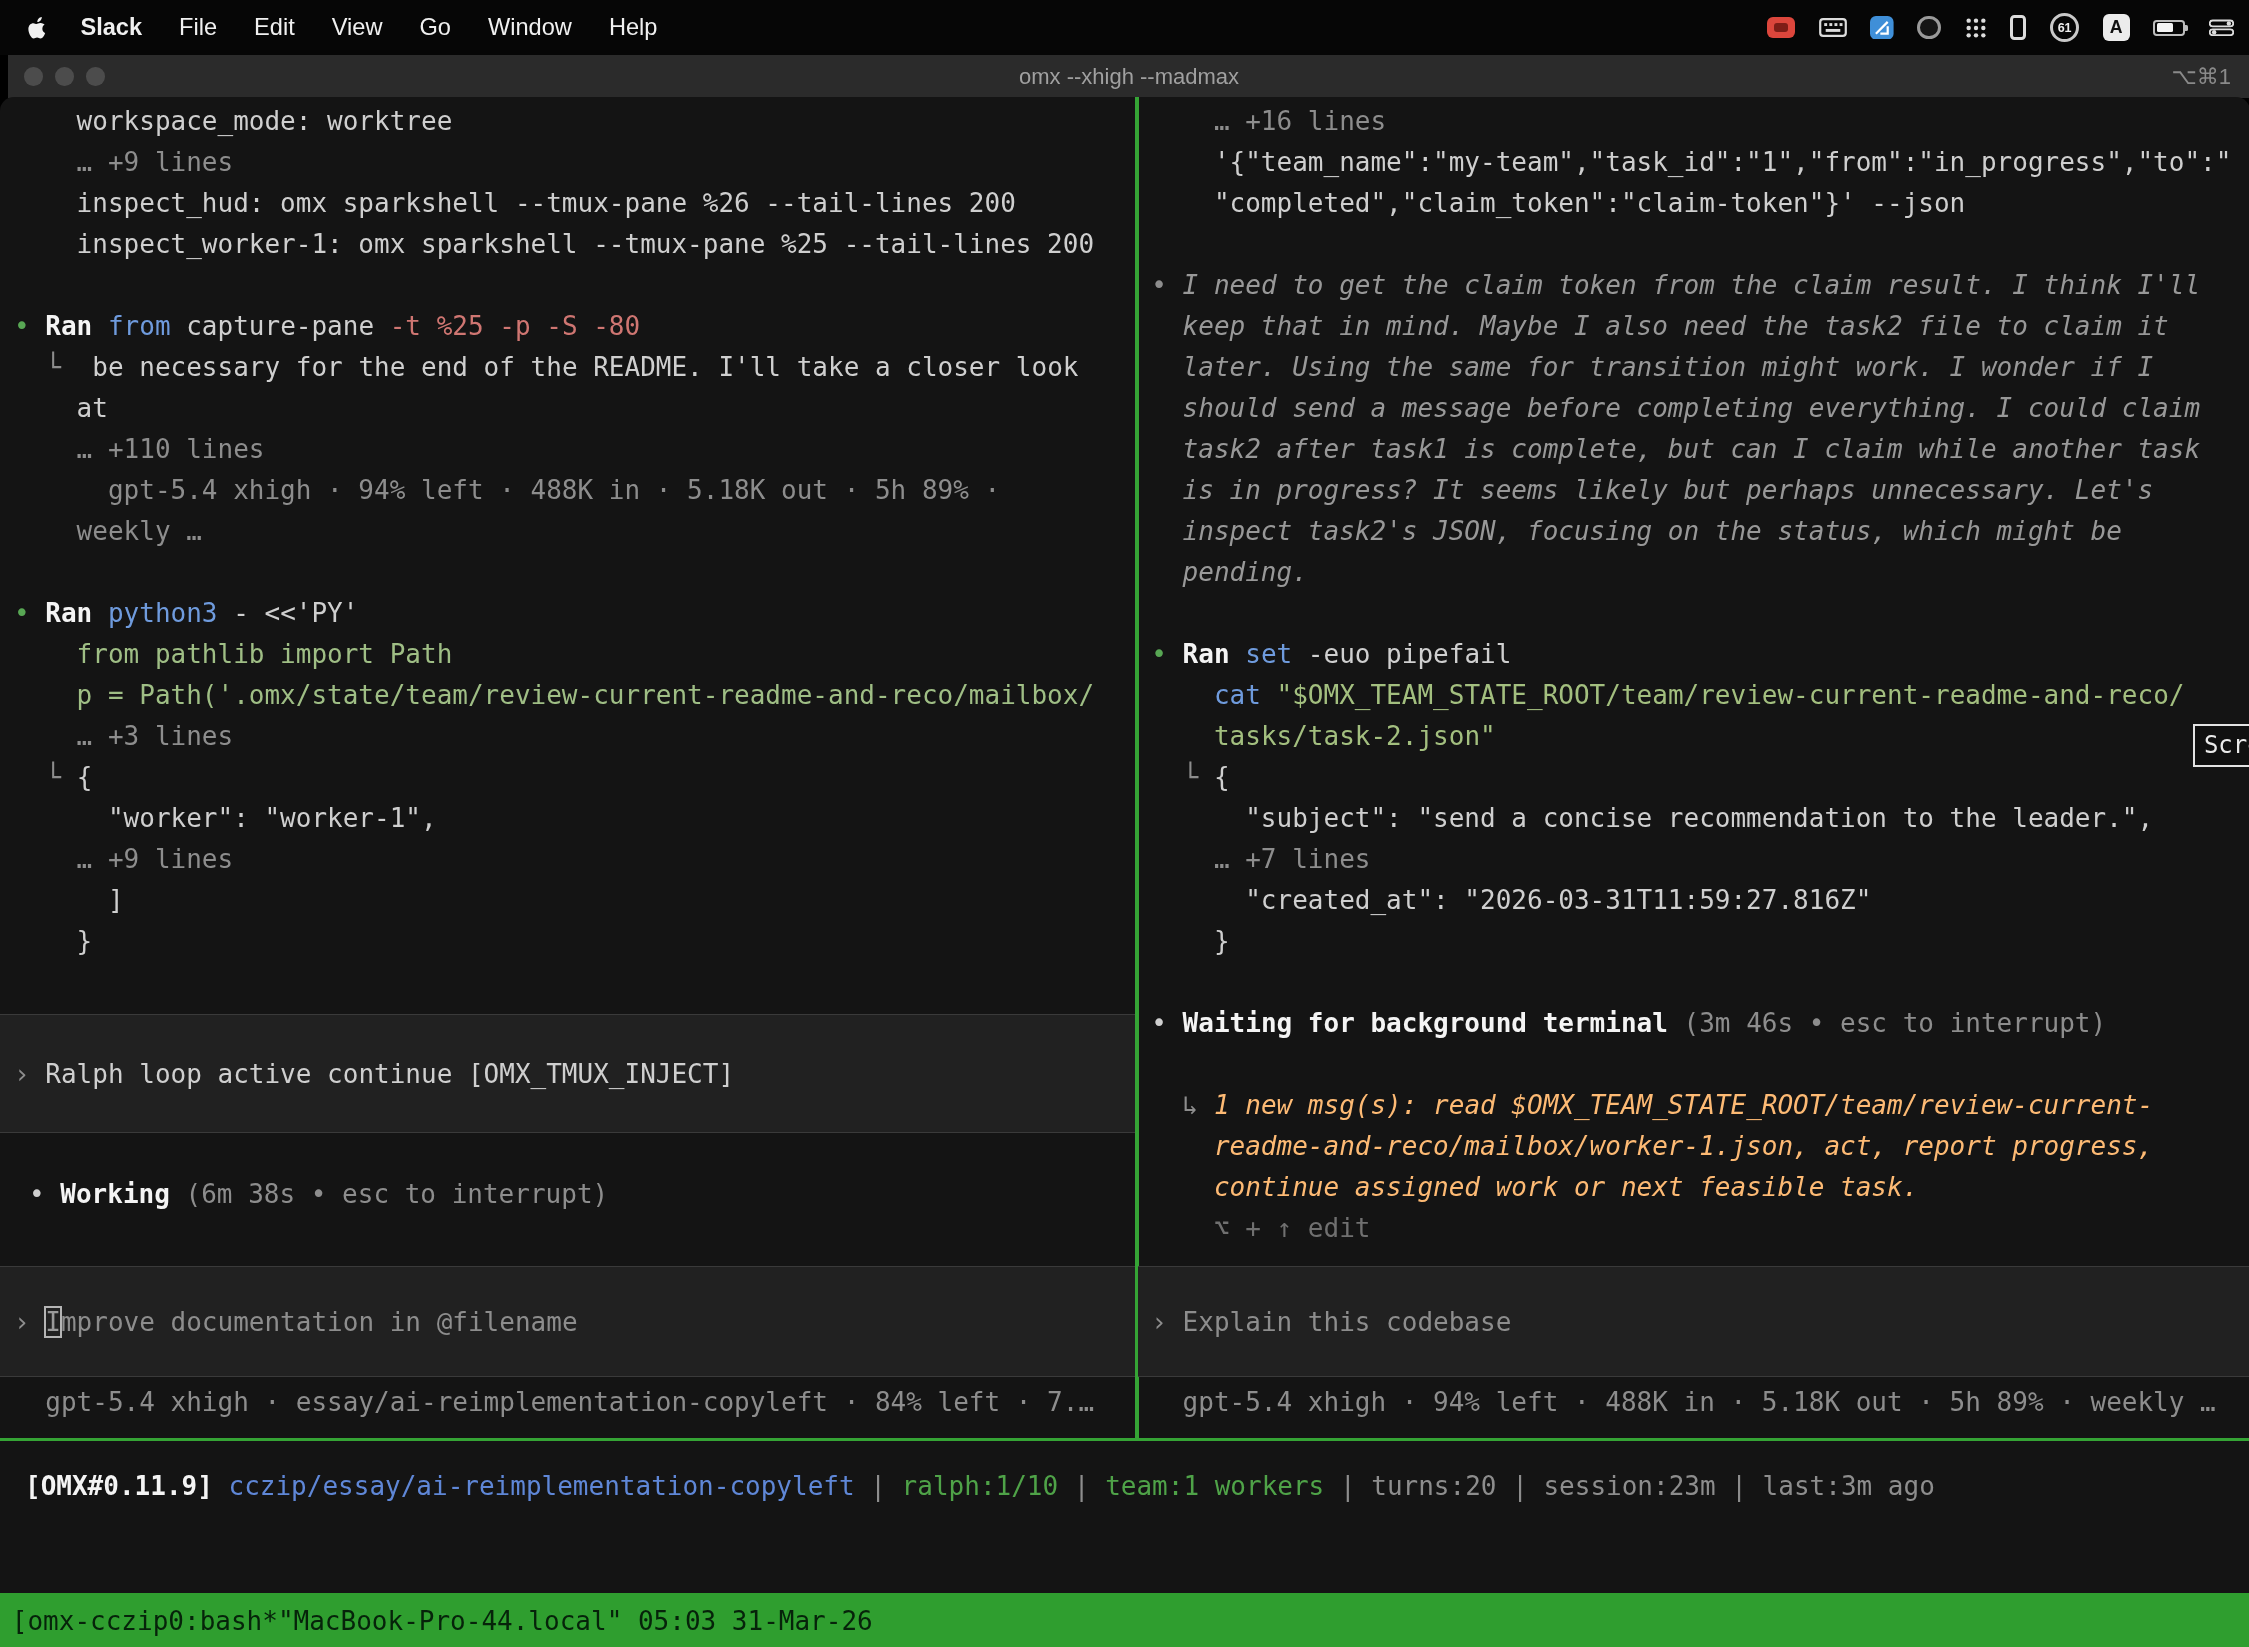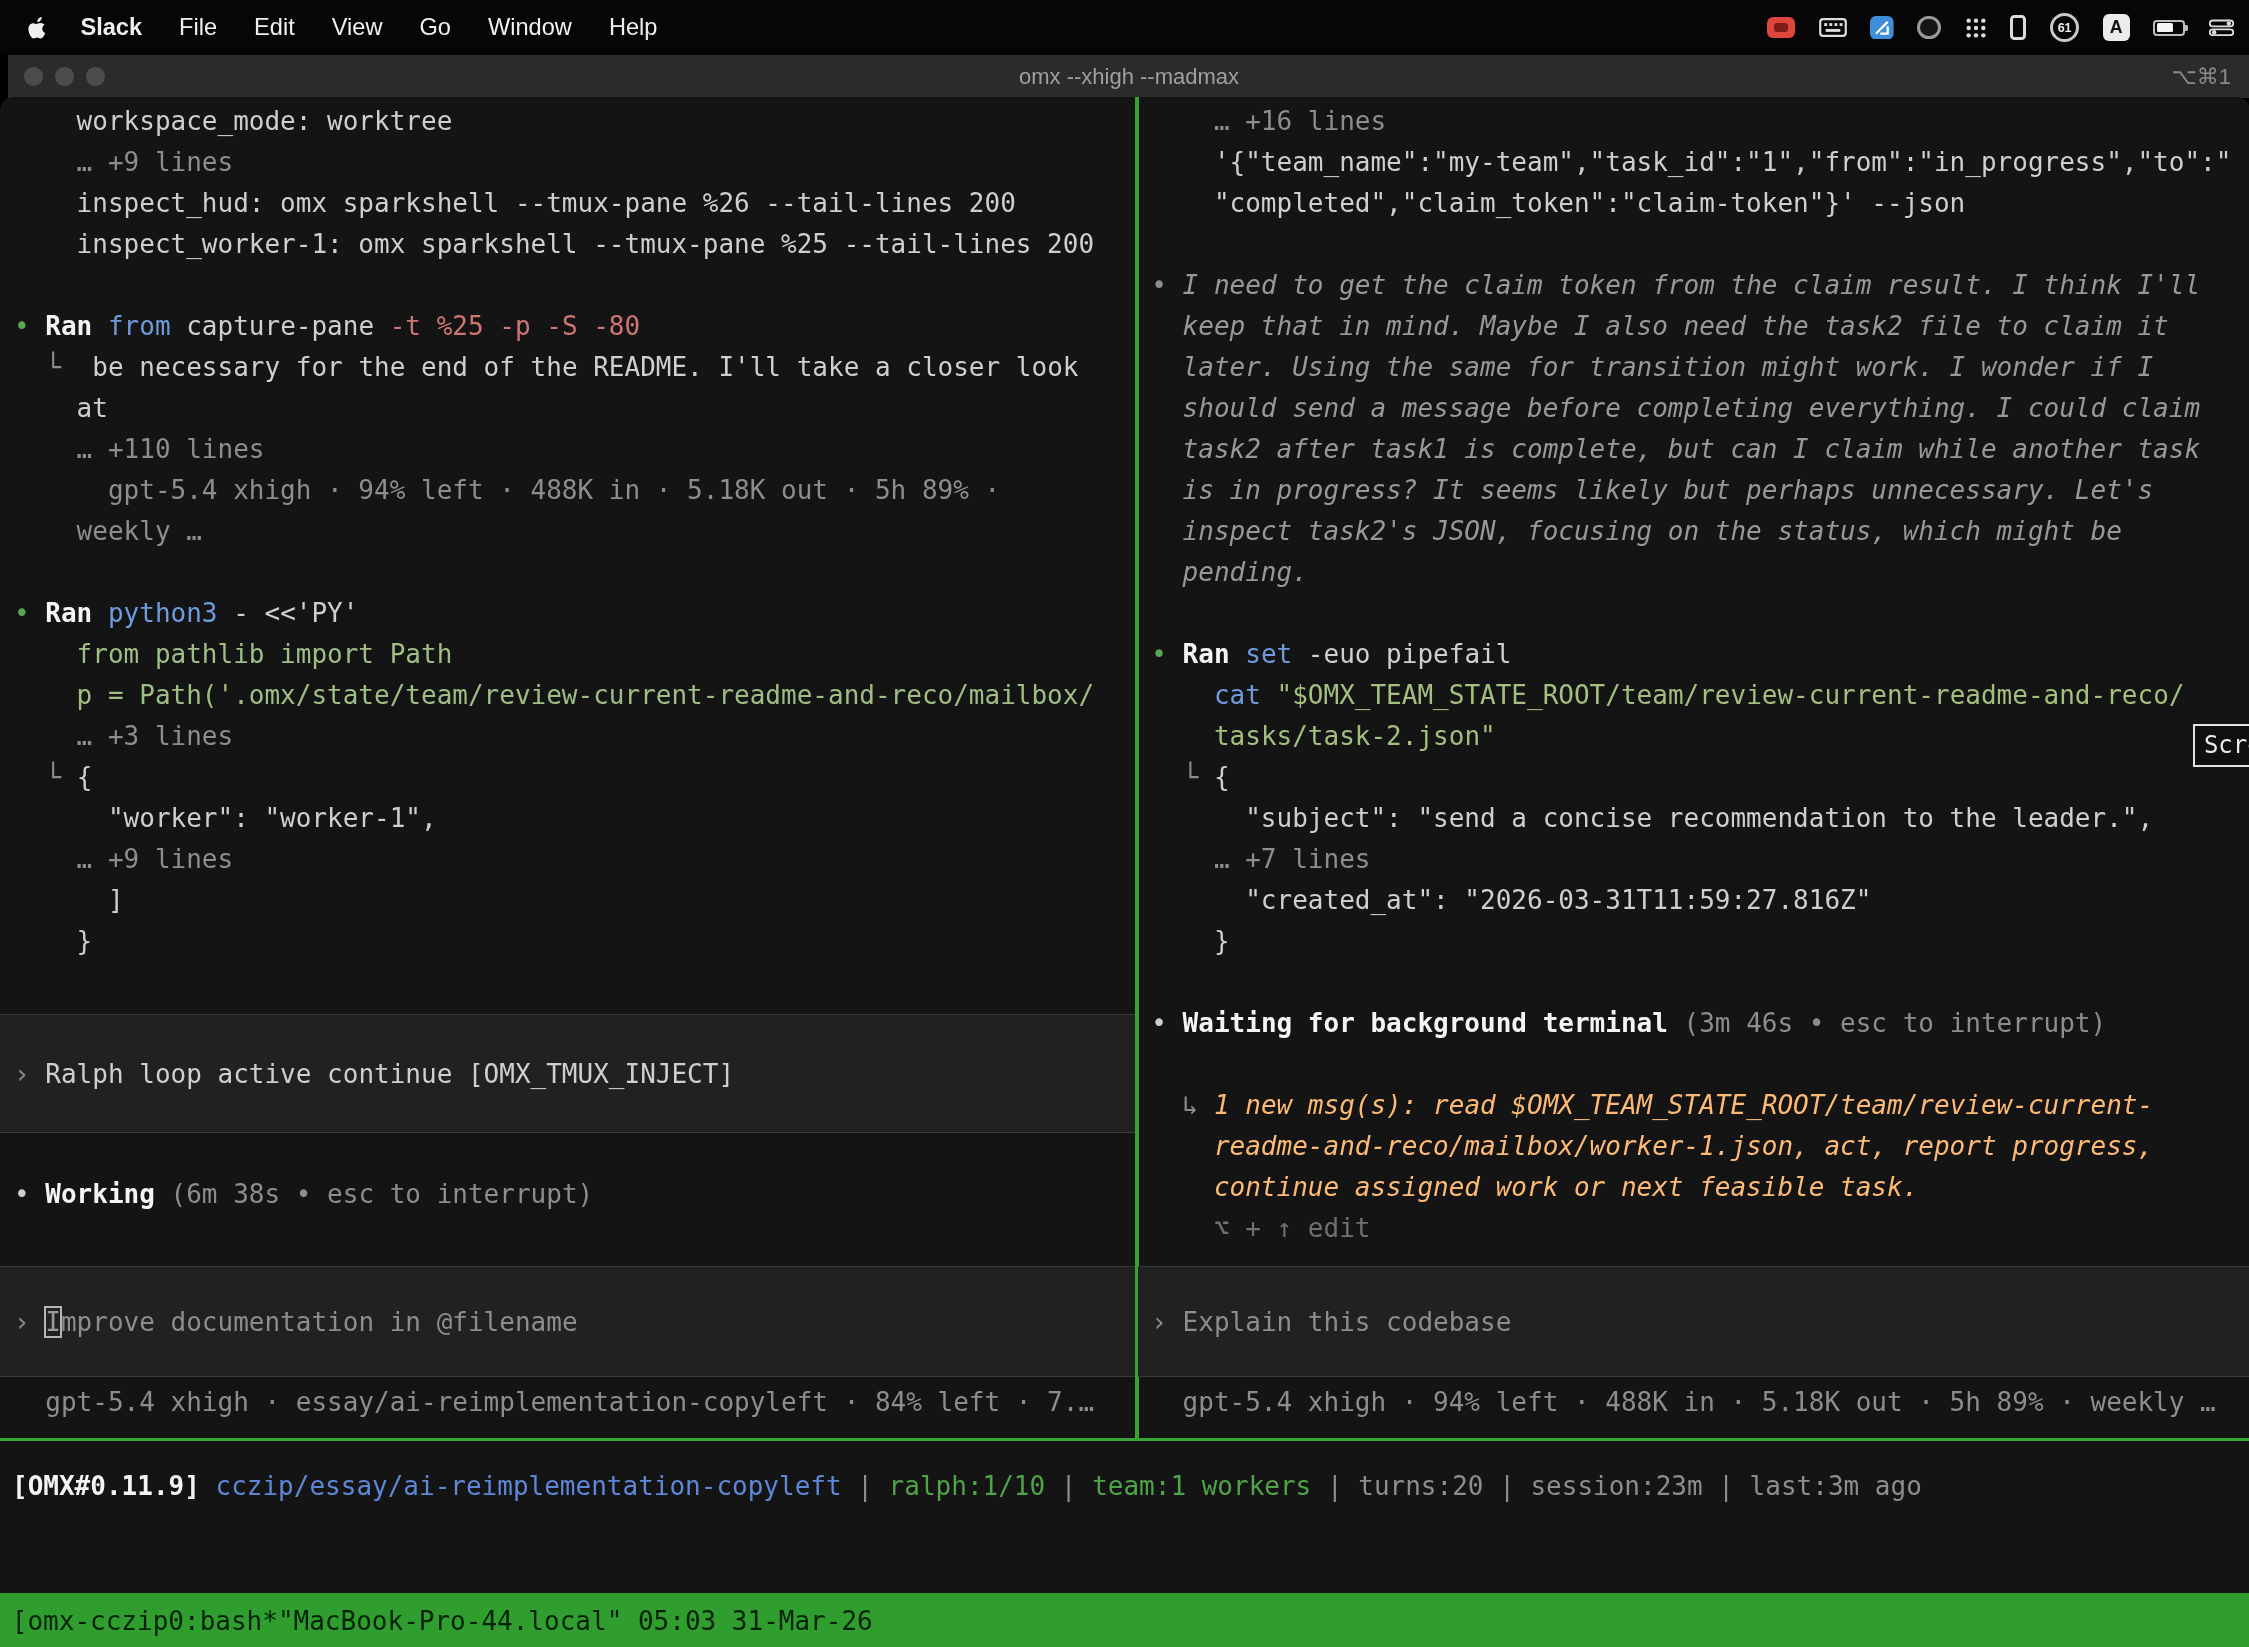--- a/index.html
+++ b/index.html
@@ -38,25 +38,25 @@
   .flow{padding:3.7px 0 0 14px;}
   .pane-right .flow{padding-left:13.3px;}
   .tline{height:41px;line-height:41px;white-space:pre;}
   .v-divider{position:absolute;left:1135px;top:0;width:3.7px;height:1343px;background:var(--pane-border-green,#35a435);}
   .h-divider{position:absolute;left:0;right:0;top:1341px;height:3px;background:var(--pane-border-green,#35a435);}
 
   .band{position:absolute;left:0;right:0;background:#212121;border-top:1.5px solid #3a3a3a;border-bottom:1.5px solid #3a3a3a;display:flex;align-items:center;box-sizing:border-box;white-space:pre;padding-left:14px;}
   .pane-right .band{padding-left:13.3px;}
   .band1{top:917px;height:119px;}
   .band2{top:1169px;height:111px;}
-  .working-line{position:absolute;top:1077px;left:0;right:0;height:41px;line-height:41px;white-space:pre;padding-left:14px;}
+  .working-line{position:absolute;top:1077px;left:15px;right:0;height:41px;line-height:41px;white-space:pre;padding-left:14px;}
   .pane-footer{position:absolute;top:1285px;left:0;right:0;height:41px;line-height:41px;white-space:pre;padding-left:14px;overflow:hidden;}
   .pane-right .pane-footer{padding-left:13.3px;}
 
-  .statusline{position:absolute;left:0;right:0;top:1369px;height:41px;line-height:41px;white-space:pre;padding-left:12px;overflow:hidden;}
+  .statusline{position:absolute;left:0;right:0;top:1369px;height:41px;line-height:41px;white-space:pre;padding-left:25px;overflow:hidden;}
   .tmuxbar{position:absolute;left:0;right:0;top:1496px;height:55px;background:var(--tmux-green,#2f9e2f);color:#06230a;display:flex;align-items:center;justify-content:flex-start;padding:0 11.8px;box-sizing:border-box;white-space:pre;}
   .tooltip{position:absolute;left:2193px;top:627px;height:43px;min-width:111px;background:#101010;border:2.2px solid #e3e3e3;color:#eaeaea;font-size:24px;line-height:38px;padding:0 8.9px;box-sizing:border-box;}
 
   
   .fg{color:#cfcfcf;}
   .dim{color:#8d8d8d;}
   .dim2{color:#707070;}
   .bold{color:#f4f4f4;font-weight:700;}
   .boldwhite{color:#f4f4f4;font-weight:700;}
   .green{color:var(--bullet-green,#58a754);}

